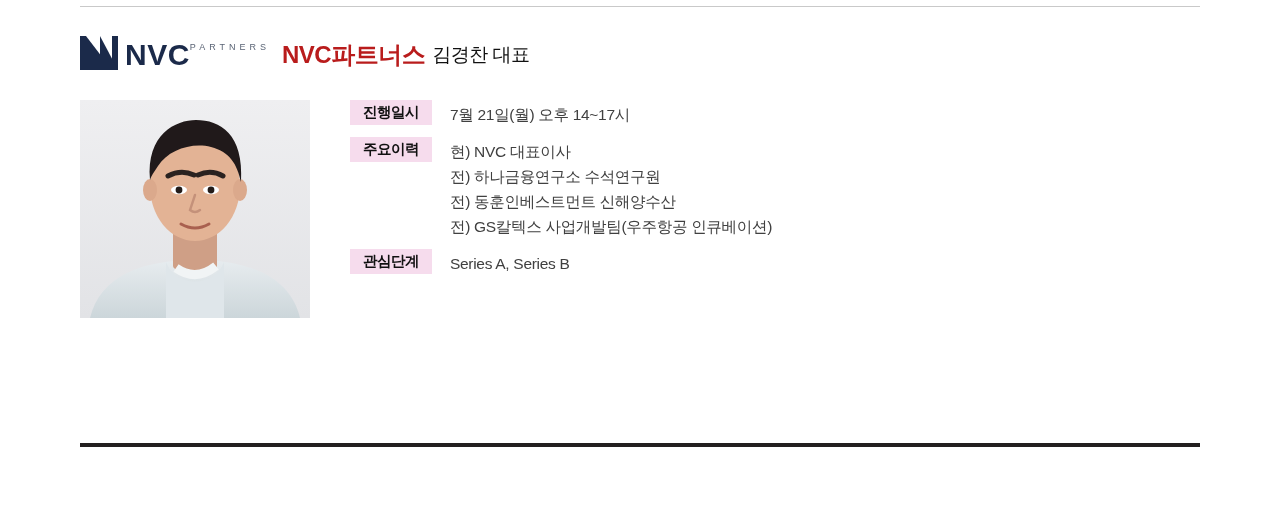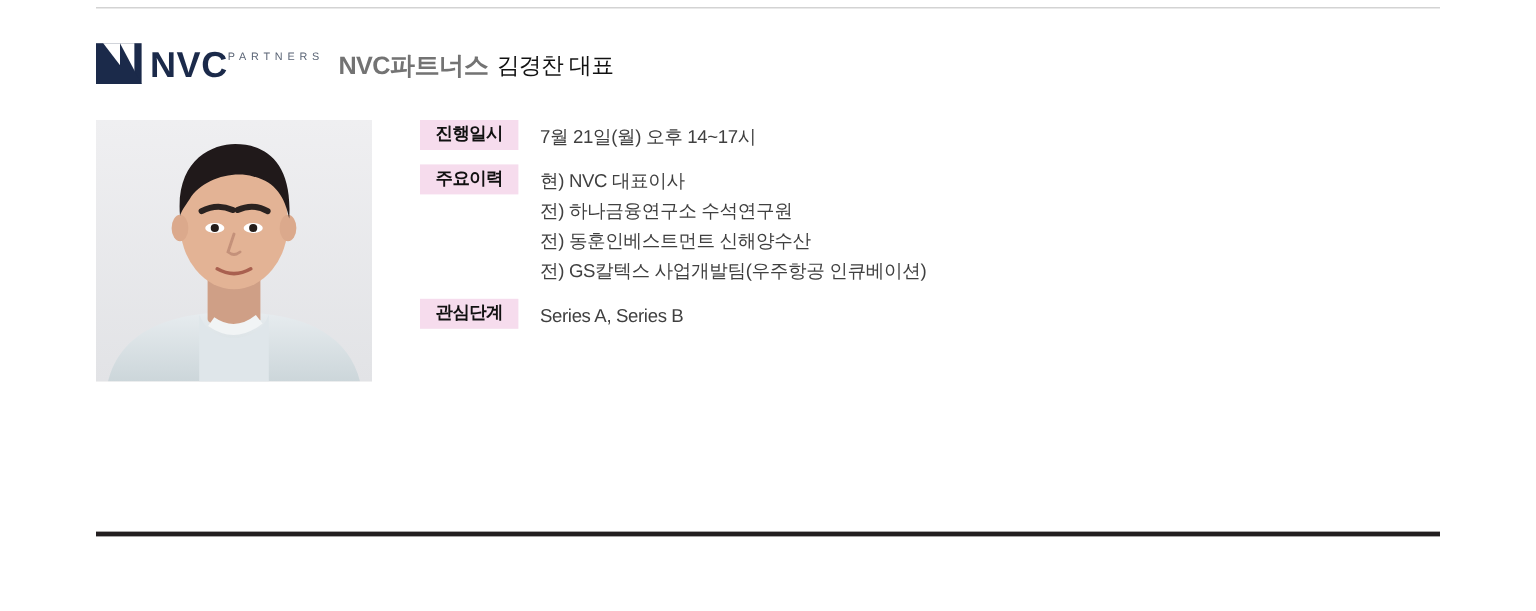--- a/index.html
+++ b/index.html
@@ -93,23 +93,23 @@
     line-height: 28px;
   }
   .logo-partners {
     font-size: 9px;
     letter-spacing: 4px;
     color: #5a6475;
     line-height: 12px;
     text-align: center;
   }
   .firm-name {
-    font-size: 21px;
+    font-size: 24px;
     font-weight: bold;
-    color: #737373;
+    color: #b91c1c;
     letter-spacing: -0.5px;
   }
   .person-name {
     font-size: 19px;
     font-weight: normal;
     color: #111111;
     letter-spacing: -0.5px;
     margin-left: 7px;
   }
 

